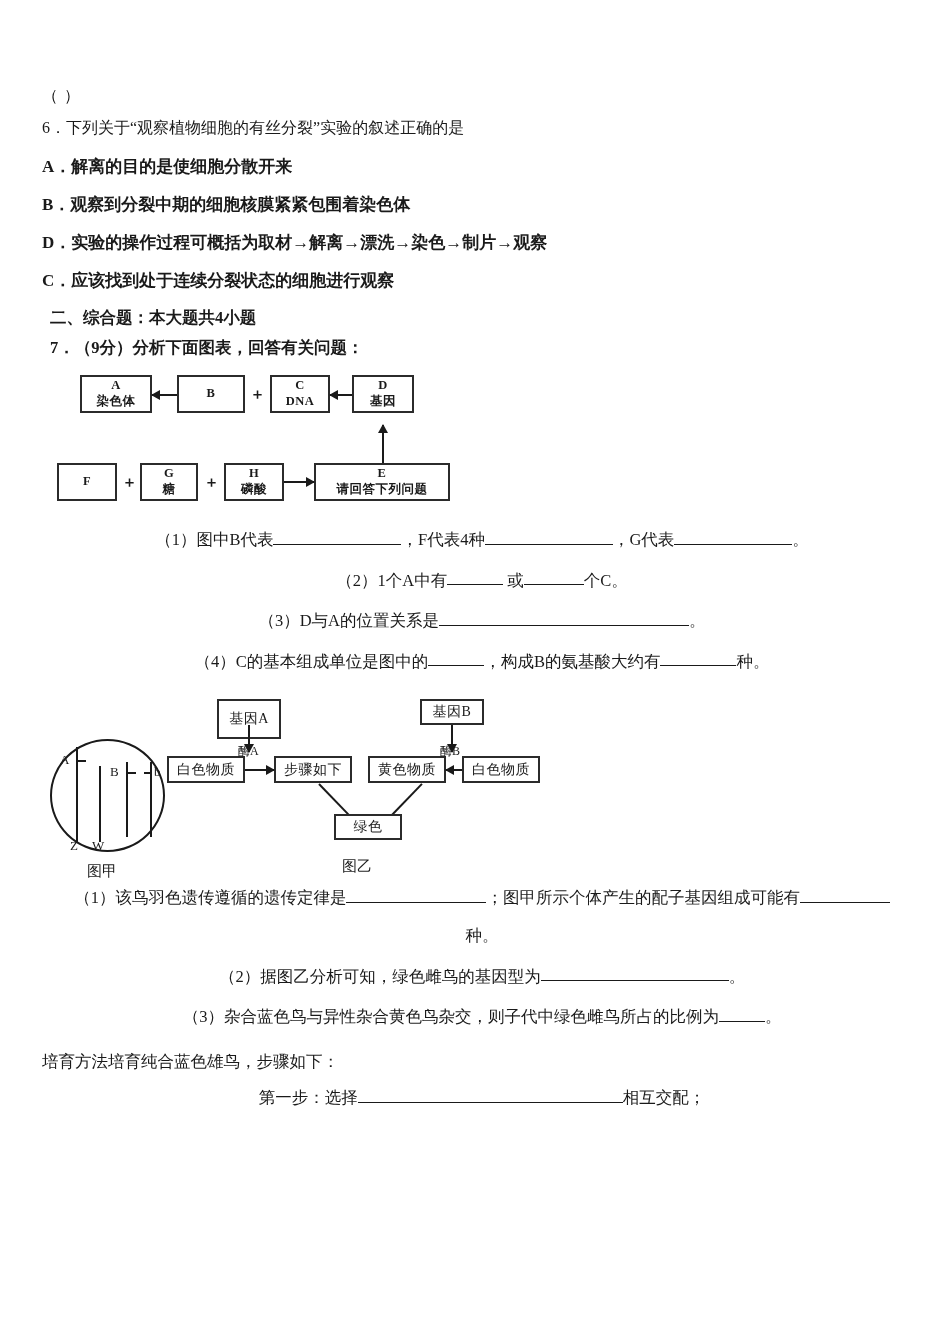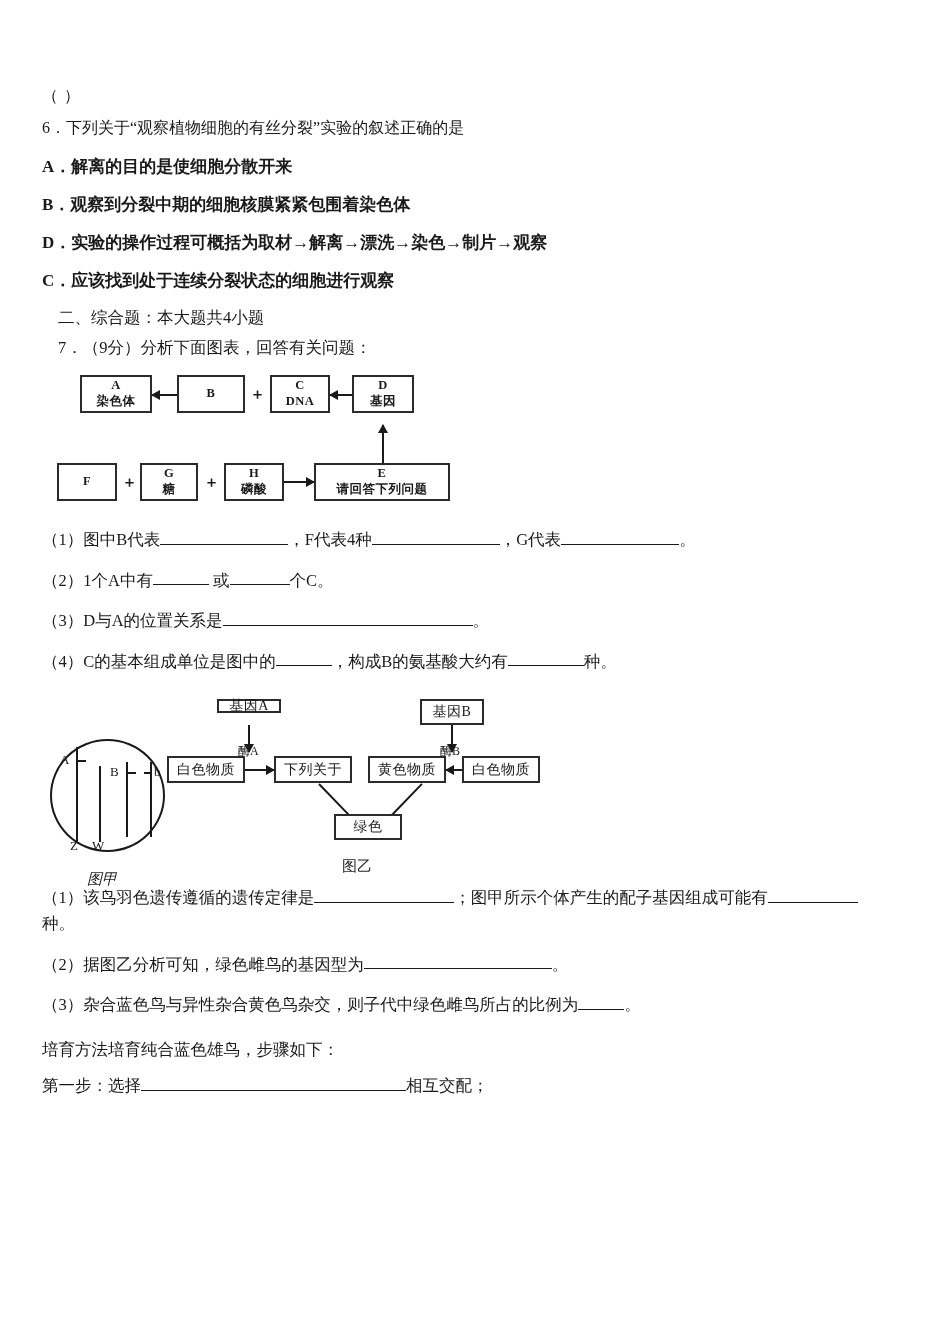--- a/index.html
+++ b/index.html
@@ -42,37 +42,39 @@
   }
   .qline {
     font-size: 17px;
     margin: 0 0 16px 0;
   }
   .qnum {
     font-size: 16px;
   }
   .sec-head {
     font-size: 16.5px;
-    margin: 0 0 8px 16px;
+    margin: 0 0 8px 8px;
+    font-weight: bold;
   }
   .para {
     font-size: 16.5px;
     line-height: 2.1;
     margin: 0;
     text-align: justify;
   }
   .blank {
     display: inline-block;
     border-bottom: 1.3px solid #1a1a1a;
     vertical-align: baseline;
     height: 1em;
   }
   .sub-q {
     font-size: 16.5px;
     margin: 0 0 17px 0;
+    text-align: center;
   }
 
   
   .fig1 {
     position: relative;
     width: 430px;
     height: 150px;
     margin: 8px 0 10px 10px;
   }
   .fbox {
@@ -293,48 +295,48 @@
       <div class="chrom-tick" style="left:85px; top:78px;"></div>
       <div class="clab" style="left:68px; top:70px;">B</div>
 
       <div class="chrom" style="left:108px; top:68px; height:75px;"></div>
       <div class="chrom-tick" style="left:102px; top:78px; width:7px;"></div>
       <div class="clab" style="left:112px; top:70px;">b</div>
 
       <div class="clab" style="left:28px; top:144px;">Z</div>
       <div class="clab" style="left:50px; top:144px;">W</div>
 
-      <div class="figlabel" style="left:45px; top:176px;font-style:italic;">图甲</div>
-
-      <div class="ybox" style="left:175px; top:5px; width:64px; height:14px;">基因A</div>
+      <div class="figlabel" style="left:45px; top:168px;">图甲</div>
+
+      <div class="ybox" style="left:175px; top:5px; width:64px; height:40px;">基因A</div>
       <div class="ybox" style="left:378px; top:5px; width:64px; height:26px;">基因B</div>
 
       <div class="arrow-dn" style="left:206px; top:31px; height:27px;"></div>
       <div class="arrow-dn" style="left:409px; top:31px; height:27px;"></div>
 
       <div class="ybox" style="left:125px; top:62px; width:78px; height:27px;">白色物质</div>
-      <div class="ybox" style="left:232px; top:62px; width:78px; height:27px;">下列关于</div>
+      <div class="ybox" style="left:232px; top:62px; width:78px; height:27px;">步骤如下</div>
       <div class="ybox" style="left:326px; top:62px; width:78px; height:27px;">黄色物质</div>
       <div class="ybox" style="left:420px; top:62px; width:78px; height:27px;">白色物质</div>
 
       <div class="arrow-r" style="left:203px; top:75px; width:29px;"></div>
       <div class="arrow-l" style="left:404px; top:75px; width:16px;"></div>
 
       <div class="enzlab" style="left:196px; top:49px;">酶A</div>
       <div class="enzlab" style="left:398px; top:49px;">酶B</div>
 
       <div class="diag" style="left:277px; top:89px; width:46px; transform:rotate(46deg);"></div>
       <div class="diag" style="left:348px; top:122px; width:46px; transform:rotate(-46deg);"></div>
 
       <div class="ybox" style="left:292px; top:120px; width:68px; height:26px;">绿色</div>
 
       <div class="figlabel" style="left:300px; top:163px;">图乙</div>
     </div>
 
-    <div class="sub-q" style="margin-bottom:4px;">
+    <div class="sub-q" style="margin-bottom:16px;">
       <span>（1）该鸟羽色遗传遵循的遗传定律是</span><span class="blank" style="width:140px;"></span><span>；图甲所示个体产生的配子基因组成可能有</span><span class="blank" style="width:90px;"></span>
     </div>
     <div class="sub-q">种。</div>
 
     <div class="sub-q">
       <span>（2）据图乙分析可知，绿色雌鸟的基因型为</span><span class="blank" style="width:188px;"></span><span>。</span>
     </div>
 
     <div class="sub-q">
       <span>（3）杂合蓝色鸟与异性杂合黄色鸟杂交，则子代中绿色雌鸟所占的比例为</span><span class="blank" style="width:46px;"></span><span>。</span>

